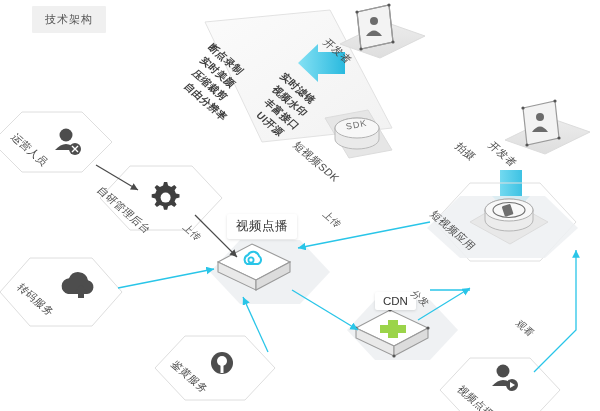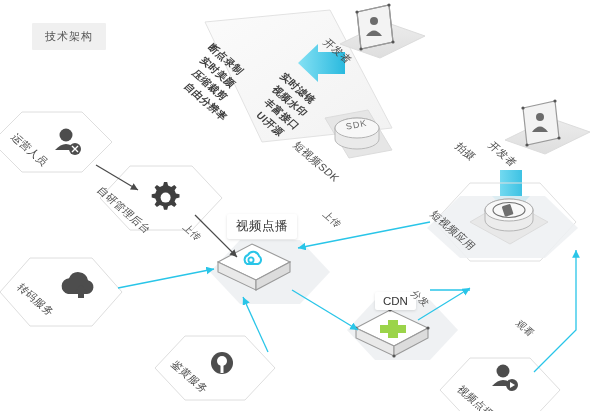--- a/index.html
+++ b/index.html
@@ -10,21 +10,21 @@
     overflow:hidden;
     position:relative;
   }
   #stage{position:absolute;left:0;top:0;width:600px;height:411px;}
   svg#art{position:absolute;left:0;top:0;width:600px;height:411px;}
 
   .title-badge{
     position:absolute;left:32px;top:6px;
     background:#f0f0f0;color:#555;
     font-size:11px;letter-spacing:1px;
-    padding:6px 13px;border-radius:1px;margin-top:17px;
+    padding:6px 13px;border-radius:1px;
   }
 
   .lbl{
     position:absolute;
     color:#4a4a4a;
     white-space:nowrap;
     transform-origin:left top;
     pointer-events:none;
   }
 

